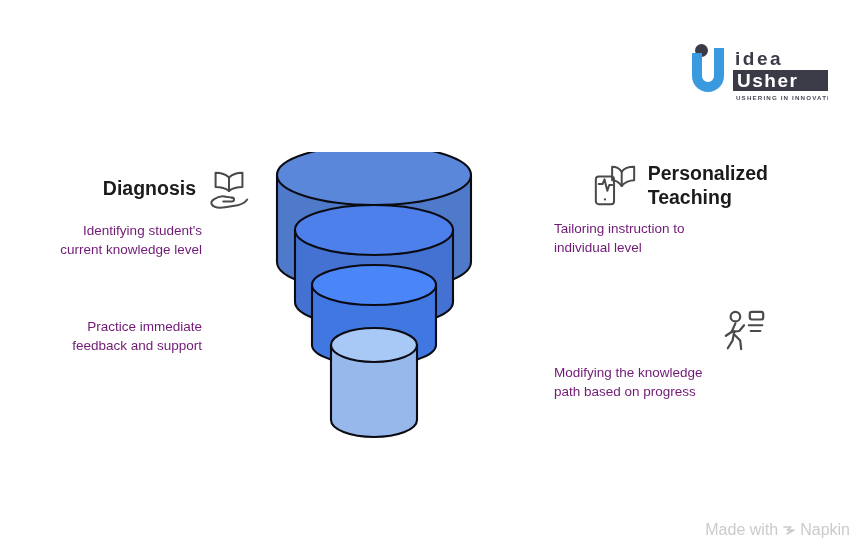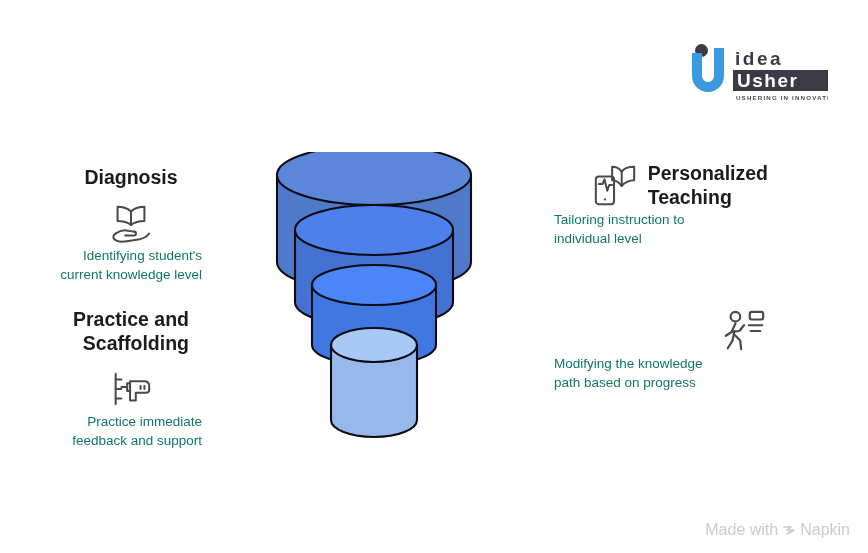--- a/index.html
+++ b/index.html
@@ -53,42 +53,43 @@
     font-weight: bold;
     color: #1b1b1b;
     line-height: 1.22;
     white-space: pre-line;
   }
   .item.left .item-title { text-align: right; }
   .item.right .item-title { text-align: left; }
 
   .item-desc {
     font-size: 13.5px;
-    color: #0f766e;
+    color: #701a75;
     line-height: 1.42;
     white-space: pre-line;
+    margin-top: 9px;
   }
   .item.left .item-desc { text-align: right; }
   .item.right .item-desc { text-align: left; }
 
   .item-icon {
     flex: 0 0 auto;
     width: 46px;
     height: 46px;
     display: block;
   }
 
   
   #item-diagnosis   { left: 10px;  top: 166px; width: 250px; }
   #item-practice    { left: 10px;  top: 308px; width: 250px; }
   #item-personalized{ left: 488px; top: 162px; width: 280px; }
   #item-adjustment  { left: 488px; top: 308px; width: 280px; }
 
   #item-diagnosis .item-head,
-  #item-practice .item-head { padding-right: 8px; flex-direction: column; }
+  #item-practice .item-head { padding-right: 8px; }
   #item-diagnosis .item-desc,
   #item-practice .item-desc { padding-right: 58px; }
 
   #item-personalized .item-head,
   #item-adjustment .item-head { padding-left: 2px; }
   #item-personalized .item-desc,
   #item-adjustment .item-desc { padding-left: 66px; }
 
   
   #footer {
@@ -160,35 +161,20 @@
       <path d="M8 35 C12 32 17 31 21 32 L27 33"></path>
       <path d="M27 33 C30 33 30 37 27 37 L18 37"></path>
       <path d="M8 35 C6 36 5 38 6 40 C8 43 14 44 20 43 L33 41 C37 40 41 38 43 35"></path>
     </svg>
   </div>
   <div class="item-desc">Identifying student's
 current knowledge level</div>
 </div>
 
 <div class="item left" id="item-practice">
-  <div class="item-head">
-    <div class="item-title">Practice and
-Scaffolding</div>
-    <svg class="item-icon" viewBox="0 0 48 48" fill="none" stroke="#4a4a4a" stroke-width="2.1" stroke-linecap="round" stroke-linejoin="round">
-      <path d="M8 8 L8 40"></path>
-      <path d="M8 14 L14 14"></path>
-      <path d="M8 24 L14 24"></path>
-      <path d="M8 34 L14 34"></path>
-      <path d="M14 22 L20 22"></path>
-      <path d="M20 18 L23 18 L23 26 L20 26 Z"></path>
-      <path d="M23 16 L38 16 C41 16 43 18 43 21 L43 25 C43 27 41 28 38 28 L29 28 L29 36 L23 36 Z"></path>
-      <path d="M34 21 L34 24"></path>
-      <path d="M38 21 L38 24"></path>
-    </svg>
-  </div>
   <div class="item-desc">Practice immediate
 feedback and support</div>
 </div>
 
 <div class="item right" id="item-personalized">
   <div class="item-head">
     <svg class="item-icon" viewBox="0 0 48 48" fill="none" stroke="#4a4a4a" stroke-width="2.1" stroke-linecap="round" stroke-linejoin="round">
       <rect x="4" y="14" width="19" height="29" rx="3"></rect>
       <path d="M7 22 L11 22 L13 17 L16 29 L18 23 L21 23"></path>
       <circle cx="13.5" cy="38" r="1.2" fill="#4a4a4a" stroke="none"></circle>

